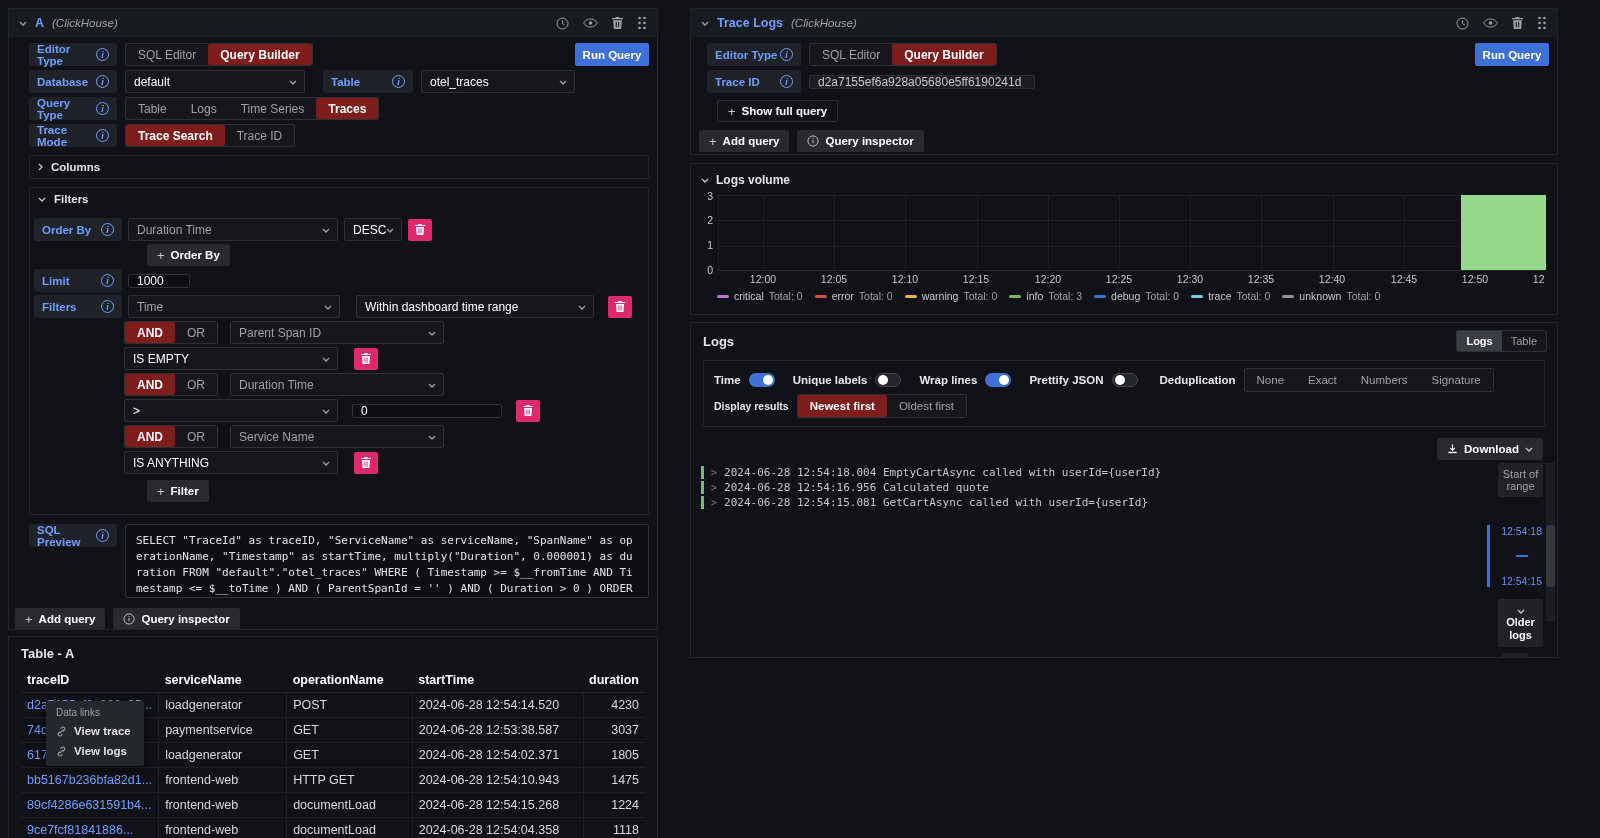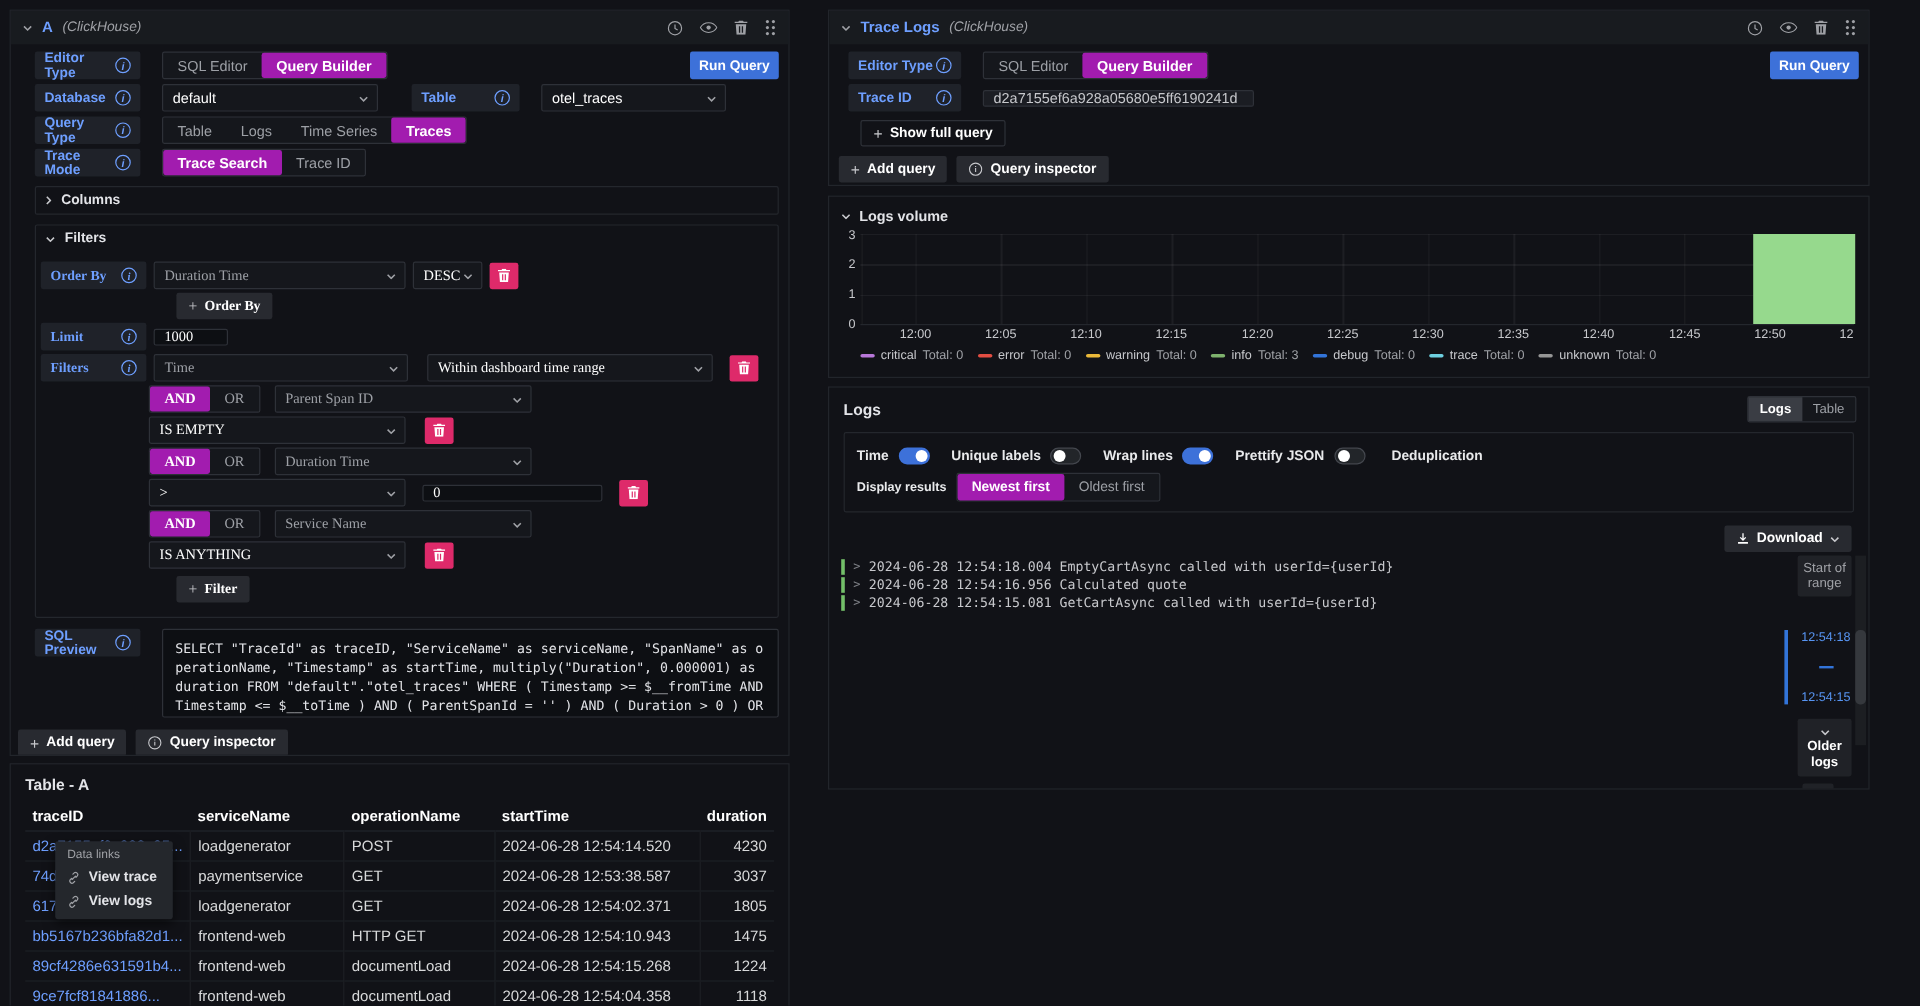--- a/index.html
+++ b/index.html
@@ -5,40 +5,40 @@
   * { box-sizing: border-box; margin:0; padding:0; }
   html,body { width:1600px; height:838px; overflow:hidden; }
   body { background:#111217; font-family:"Liberation Sans",sans-serif; color:#c7c8cc; font-size:12px; position:relative; }
   .card { position:absolute; border:1px solid #22252b; background:#111217; overflow:hidden; }
   .phead { height:28px; background:#181b1f; display:flex; align-items:center; padding:0 10px; gap:8px; }
   .ptitle { color:#6e9fff; font-weight:bold; font-size:12.5px; }
   .psub { color:#9fa1a6; font-style:italic; font-size:11.5px; }
   .hicons { margin-left:auto; display:flex; gap:14px; align-items:center; }
   .hicons svg { display:block; }
   .chev { width:8px; height:5px; }
-  .crow { display:flex; align-items:center; gap:18px; padding-left:20px; }
+  .crow { display:flex; align-items:center; gap:8px; padding-left:20px; }
   .chip { background:#1f2229; border-radius:2px; height:23px; display:flex; align-items:center; justify-content:space-between; padding:0 8px; width:88px; flex:none; }
   .chip .lbl { color:#6e9fff; font-weight:bold; font-size:11.5px; }
   .info { width:13px; height:13px; border:1px solid #6e9fff; border-radius:50%; color:#6e9fff; font-size:9px; font-style:italic; font-weight:bold; display:flex; align-items:center; justify-content:center; flex:none; }
   .segs { display:flex; background:#15171c; border:1px solid #2e3138; border-radius:2px; height:23px; align-items:stretch; }
   .seg { padding:0 12px; display:flex; align-items:center; color:#9da0a6; font-size:12px; cursor:pointer; white-space:nowrap; }
-  .seg.on { background:#a21caf; color:#fff; font-weight:bold; border-radius:2px; }
+  .seg.on { background:#7f1d1d; color:#fff; font-weight:bold; border-radius:2px; }
   .select { background:#15171c; border:1px solid #2e3138; border-radius:2px; height:23px; display:flex; align-items:center; padding:0 8px; position:relative; }
   .select .val { color:#fff; font-size:12px; white-space:nowrap; overflow:hidden; }
   .select .val.dim { color:#9da0a6; }
   .select svg { position:absolute; right:7px; top:9px; }
   .input { background:#0d0f13; border:1px solid #2e3138; border-radius:2px; height:14px; display:flex; align-items:center; padding:0 8px; color:#fff; font-size:12px; }
   .del { width:24px; height:22px; background:#de2a6a; border-radius:2px; display:flex; align-items:center; justify-content:center; flex:none; cursor:pointer; }
   .btn { background:#282a30; border-radius:2px; height:22px; display:inline-flex; align-items:center; gap:6px; padding:0 10px; color:#fff; font-weight:bold; font-size:11.5px; cursor:pointer; white-space:nowrap; }
   .btn.ghost { background:transparent; border:1px solid #2e3138; }
   .plus { color:#c7c8cc; font-size:13px; font-weight:normal; }
   .runq { position:absolute; top:34px; right:8px; width:74px; height:23px; background:#3d71d9; color:#fff; font-weight:bold; font-size:11.5px; border-radius:2px; display:flex; align-items:center; justify-content:center; cursor:pointer; }
   .secbox { border:1px solid #24272d; border-radius:2px; margin:0 8px 0 20px; }
   .sechead { display:flex; align-items:center; gap:8px; padding:5px 8px; color:#e3e4e8; font-weight:bold; font-size:11.5px; cursor:pointer; }
-  .frow { display:flex; align-items:center; gap:6px; padding-left:4px; margin-top:3px;font-family:Liberation Serif, serif; }
+  .frow { display:flex; align-items:center; gap:6px; padding-left:4px; margin-top:3px; }
   .ind { margin-left:90px; }
   .mono { font-family:"DejaVu Sans Mono","Liberation Mono",monospace; }
   
   .tbl { width:100%; border-collapse:collapse; font-size:12.5px; }
   .tbl th { text-align:left; font-weight:bold; color:#fff; padding:5px 6px; border-bottom:1px solid #22252b; }
   .tbl td { padding:5px 6px; border-bottom:1px solid #1d2025; border-right:1px solid #1d2025; color:#d8d9da; }
   .tbl td:last-child { border-right:none; }
   .num { text-align:right; }
   .tlink { color:#6e9fff; cursor:pointer; }
   .ctxmenu { position:absolute; left:37px; top:64px; width:98px; background:#24272c; border-radius:2px; box-shadow:0 4px 10px rgba(0,0,0,.55); z-index:10; padding-bottom:5px; }
@@ -596,20 +596,26 @@
     <div style="display:flex; align-items:center; gap:8px; height:24px;">
       <span class="tlbl">Time</span>
       <div class="tgl"></div>
       <span class="tlbl" style="margin-left:10px;">Unique labels</span>
       <div class="tgl off"></div>
       <span class="tlbl" style="margin-left:10px;">Wrap lines</span>
       <div class="tgl"></div>
       <span class="tlbl" style="margin-left:10px;">Prettify JSON</span>
       <div class="tgl off"></div>
       <span class="tlbl" style="margin-left:14px;">Deduplication</span>
+      <div class="segs" style="height:24px;">
+        <div class="seg" style="font-size:11.5px;">None</div>
+        <div class="seg" style="font-size:11.5px;">Exact</div>
+        <div class="seg" style="font-size:11.5px;">Numbers</div>
+        <div class="seg" style="font-size:11.5px;">Signature</div>
+      </div>
     </div>
     <div style="display:flex; align-items:center; gap:8px; height:24px; margin-top:2px;">
       <span class="tlbl" style="font-size:10.5px;">Display results</span>
       <div class="segs" style="height:24px;">
         <div class="seg on" style="font-size:11.5px;">Newest first</div>
         <div class="seg" style="font-size:11.5px;">Oldest first</div>
       </div>
     </div>
   </div>
 

